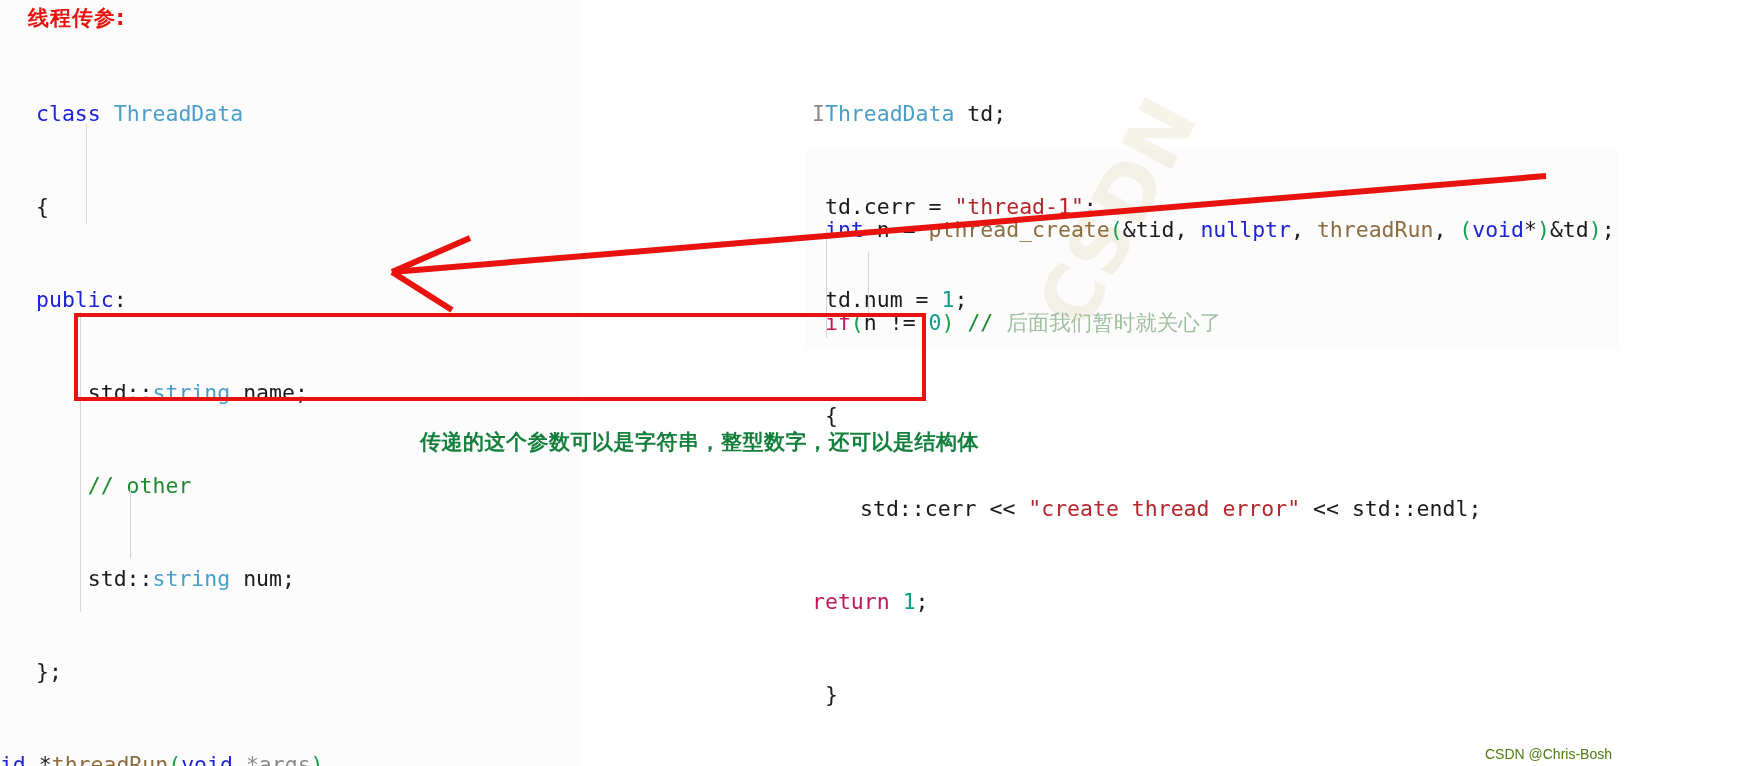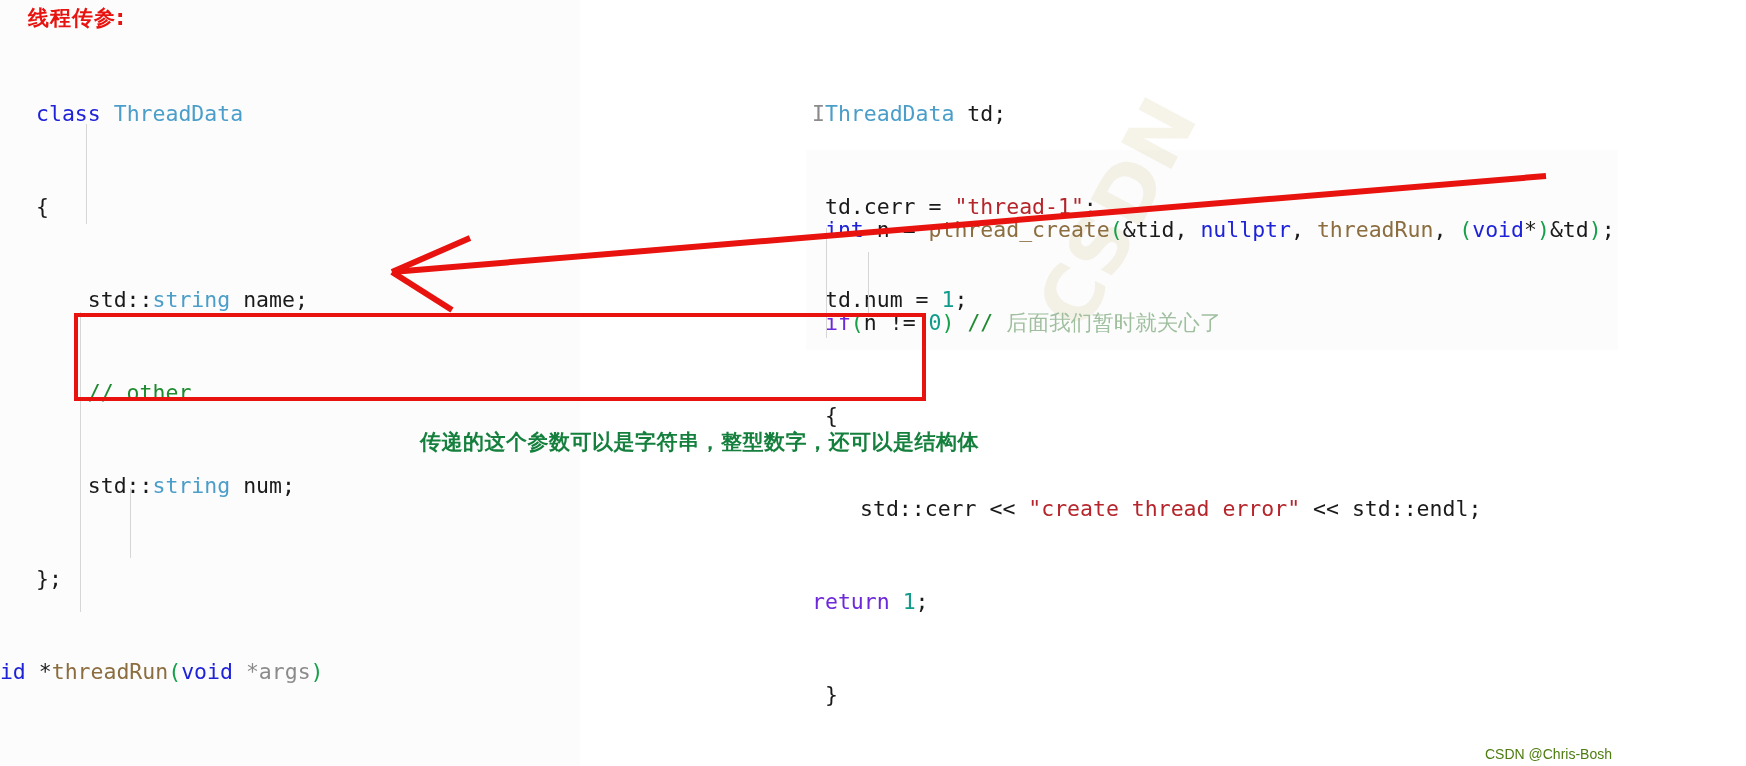--- a/index.html
+++ b/index.html
@@ -32,21 +32,21 @@
     color:#1a1a1a;
   }
   .code.left{left:36px;top:36px;}
   .code.right{left:812px;top:36px;}
   .code.right2{left:812px;top:150px;}
 
   .ln{display:block;height:31px;}
 
   
   .kw      {color:#1f23d8;}            
-  .kw2     {color:#6d28d9;}            
+  .kw2     {color:#be185d;}            
   .type    {color:#4a9ec9;}            
   .fn      {color:#8b6d3f;}            
   .str     {color:#b5252b;}            
   .cmt     {color:#1e8a30;}            
   .num     {color:#109c8a;}            
   .plain   {color:#1a1a1a;}
   .dim     {color:#8b8b8b;}            
   .punct   {color:#1a1a1a;}
   .green-p {color:#15a049;}
   .cmtz    {color:#9fbf9f;}            
@@ -99,20 +99,21 @@
   <div class="bg-band" style="left:0;top:0;width:580px;height:766px;"></div>
   <div class="bg-band" style="left:806px;top:150px;width:940px;height:200px;"></div>
 
   <div class="title">线程传参:</div>
 
   <div class="watermark-big">CSDN</div>
 
   <div class="code left">
     <span class="ln"><span class="kw">class</span> <span class="type">ThreadData</span></span>
     <span class="ln"><span class="punct">{</span></span>
+    <span class="ln"><span class="kw">public</span><span class="punct">:</span></span>
     <span class="ln">    <span class="plain">std::</span><span class="type">string</span> <span class="plain">name;</span></span>
     <span class="ln">    <span class="cmt">// other</span></span>
     <span class="ln">    <span class="plain">std::</span><span class="type">string</span> <span class="plain">num;</span></span>
     <span class="ln"><span class="punct">};</span></span>
     <span class="ln" style="margin-left:-62px;"><span class="kw">void</span> <span class="plain">*</span><span class="fn">threadRun</span><span class="green-p">(</span><span class="kw">void</span> <span class="dim">*args</span><span class="green-p">)</span></span>
     
     
     
     
     

